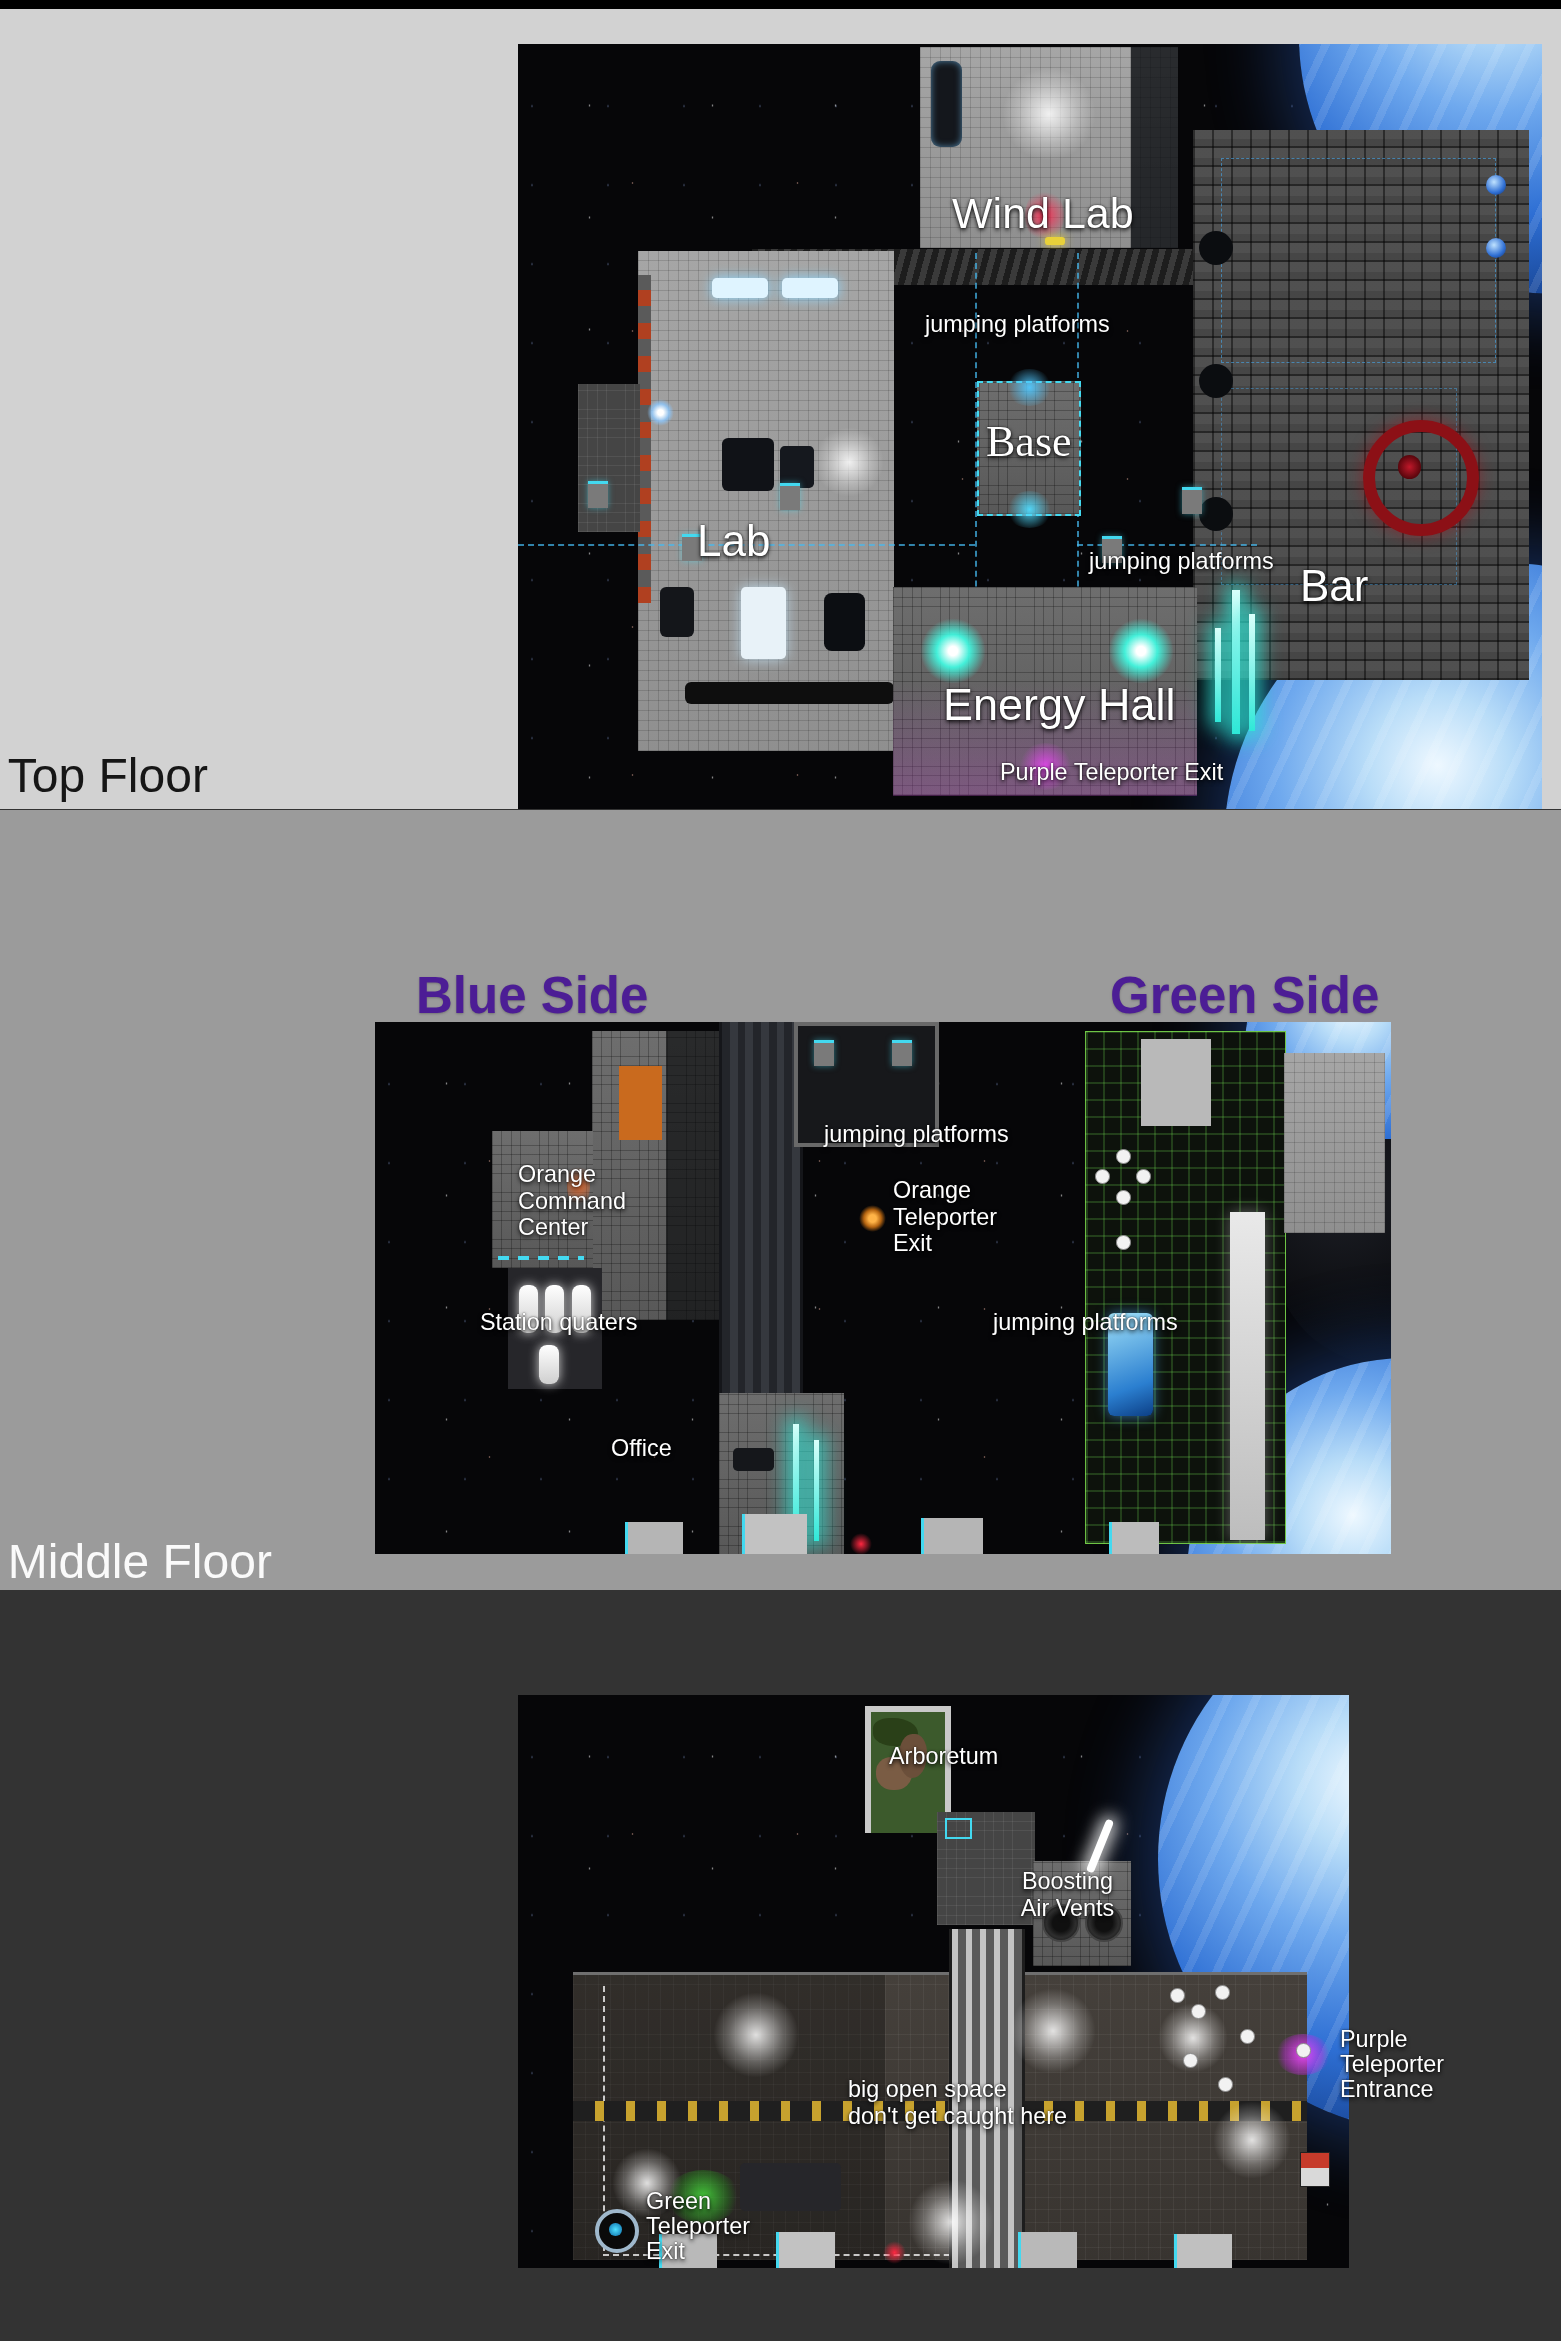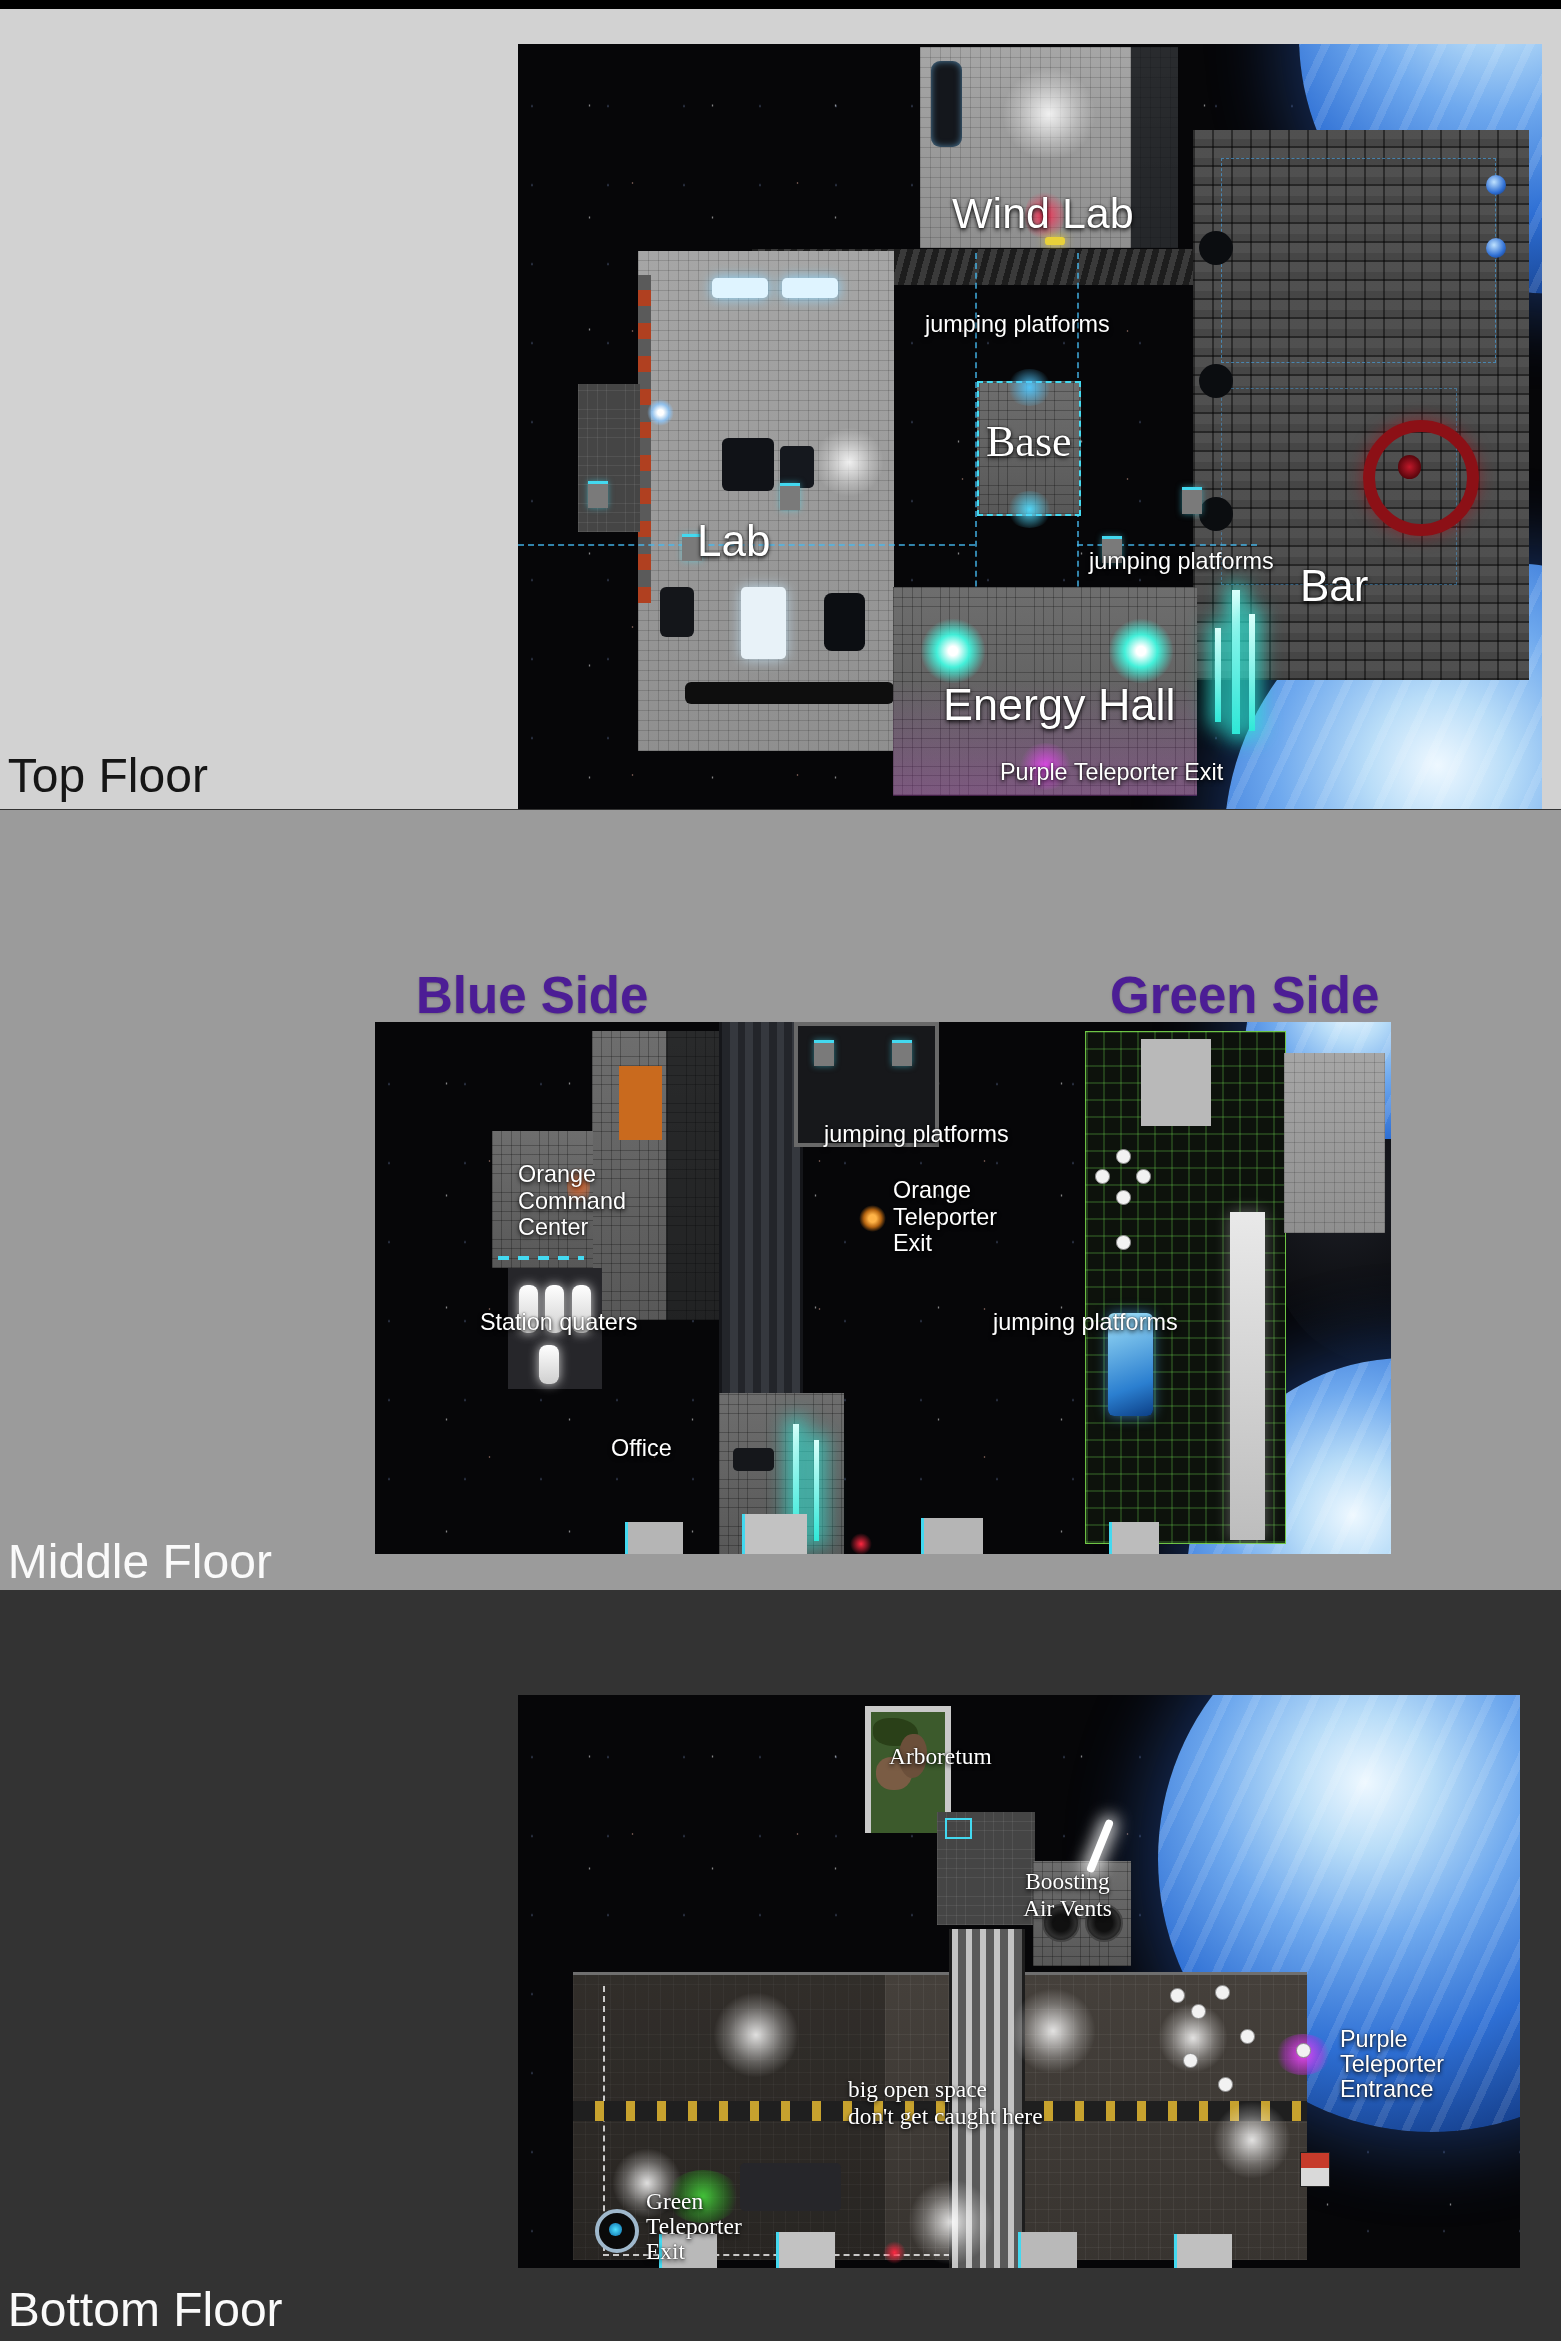--- a/index.html
+++ b/index.html
@@ -235,21 +235,21 @@
       <div class="ml md" style="left:105px;top:287px;">Station quaters</div>
       <div class="ml md" style="left:236px;top:393px;margin-top:20px;">Office</div>
       <div class="ml md" style="left:618px;top:287px;">jumping platforms</div>
       <div class="glow" style="left:484px;top:183px;width:26.5px;height:26.5px;background:radial-gradient(circle,#ffb347 20%, rgba(255,140,20,.7) 45%, transparent 70%);"></div>
     </div>
 
     <div class="floor-name light" style="top:724px;">Middle Floor</div>
   </section>
 
   <section class="floor-bottom">
-    <div class="space" style="left:518px;top:105px;width:1002px;height:573px;font-family:Liberation Serif, serif;">
+    <div class="space" style="left:518px;top:105px;width:831px;height:573px;">
       <div class="earth" style="left:640px;top:-109px;width:546px;height:546px;"></div>
 
       <div class="abs" style="left:347px;top:11px;width:74px;height:121px;background:#3c5a2c;border:6.2px solid #c9c9c9;border-bottom:none;">
         <div class="abs" style="left:1.6px;top:6.2px;width:45px;height:28px;background:#2a4018;border-radius:40% 60% 50% 50%;"></div>
         <div class="abs" style="left:4.7px;top:45px;width:36px;height:33px;background:#7a5c44;border-radius:45% 55% 50% 50%;"></div>
         <div class="abs" style="left:28px;top:22px;width:28px;height:44px;background:#6b4f3a;border-radius:50% 45% 55% 50%;"></div>
       </div>
 
       <div class="abs grid-dark" style="left:419px;top:117px;width:98px;height:113px;">
         <div class="abs" style="left:7.8px;top:6.2px;width:23.4px;height:17px;border:2.3px solid var(--accent-cyan,#43d9f0);"></div>
@@ -307,16 +307,15 @@
 don't get caught here</div>
       <div class="ml md" style="left:128px;top:494px;line-height:25px;">Green
 Teleporter
 Exit</div>
     </div>
 
     <div class="ml md" style="left:1340px;top:437px;line-height:25px;">Purple
 Teleporter
 Entrance</div>
 
-    <div class="floor-name light" style="top:692px;">Bottom Floor</div>
   </section>
 </div>
 
 
 </body></html>

